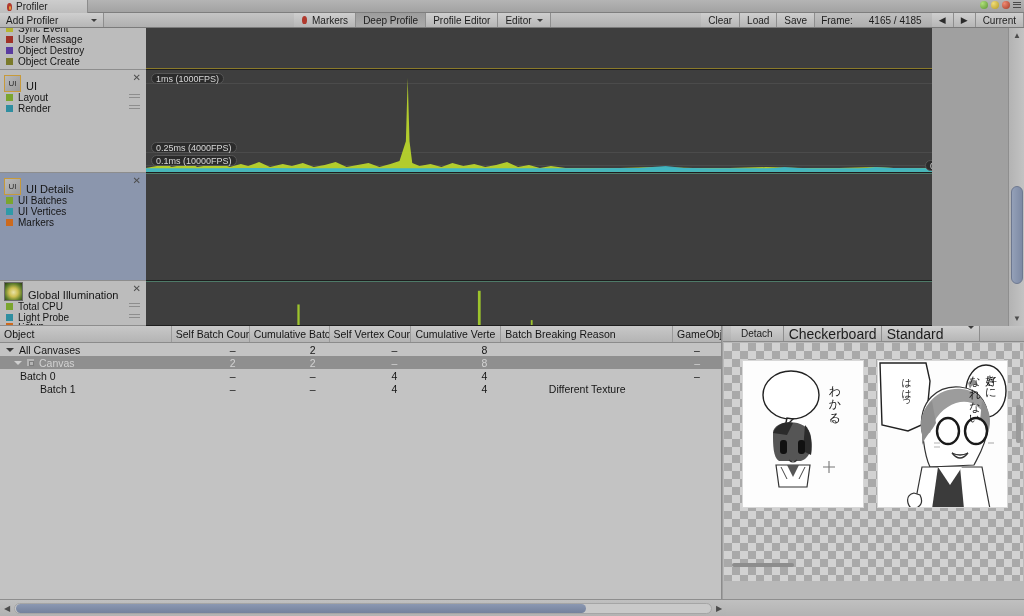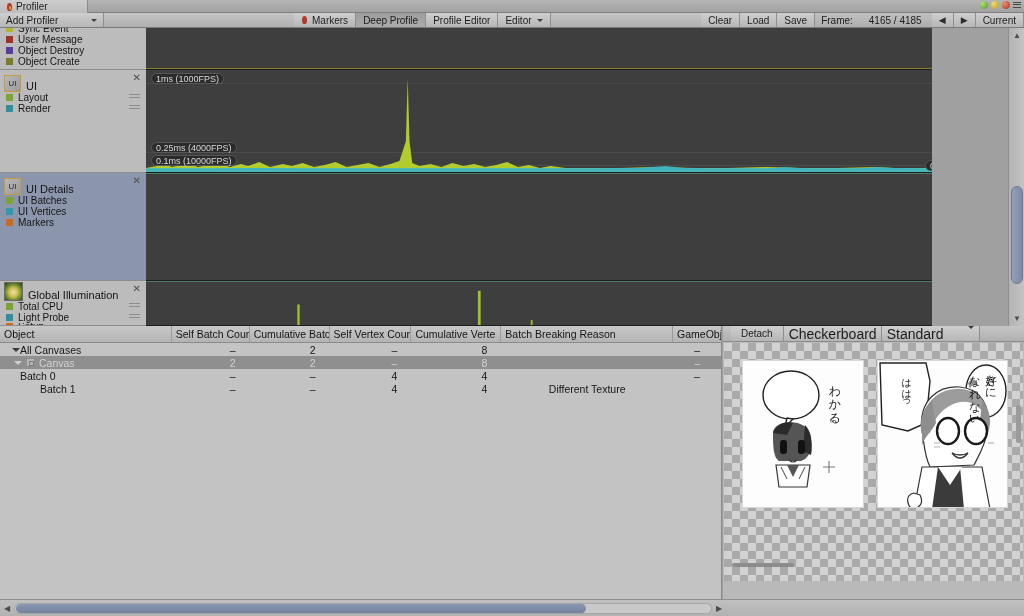--- a/index.html
+++ b/index.html
@@ -372,21 +372,21 @@
       <div class="th" style="width:172px;">Object</div>
       <div class="th" style="width:78px;">Self Batch Count</div>
       <div class="th" style="width:80px;">Cumulative Batch</div>
       <div class="th" style="width:82px;">Self Vertex Count</div>
       <div class="th" style="width:90px;">Cumulative Verte</div>
       <div class="th" style="width:172px;">Batch Breaking Reason</div>
       <div class="th" style="width:48px;border-right:none;">GameObj</div>
     </div>
 
     <div class="trow">
-      <div class="td" style="width:172px;padding-left:12px;">
+      <div class="td" style="width:172px;gap:5px;padding-left:6px;">
         <span class="tri open"></span>
         <span>All Canvases</span>
       </div>
       <div class="td num" style="width:78px;">–</div>
       <div class="td num" style="width:80px;">2</div>
       <div class="td num" style="width:82px;">–</div>
       <div class="td num" style="width:90px;">8</div>
       <div class="td ctr" style="width:172px;"></div>
       <div class="td ctr" style="width:48px;">–</div>
     </div>

